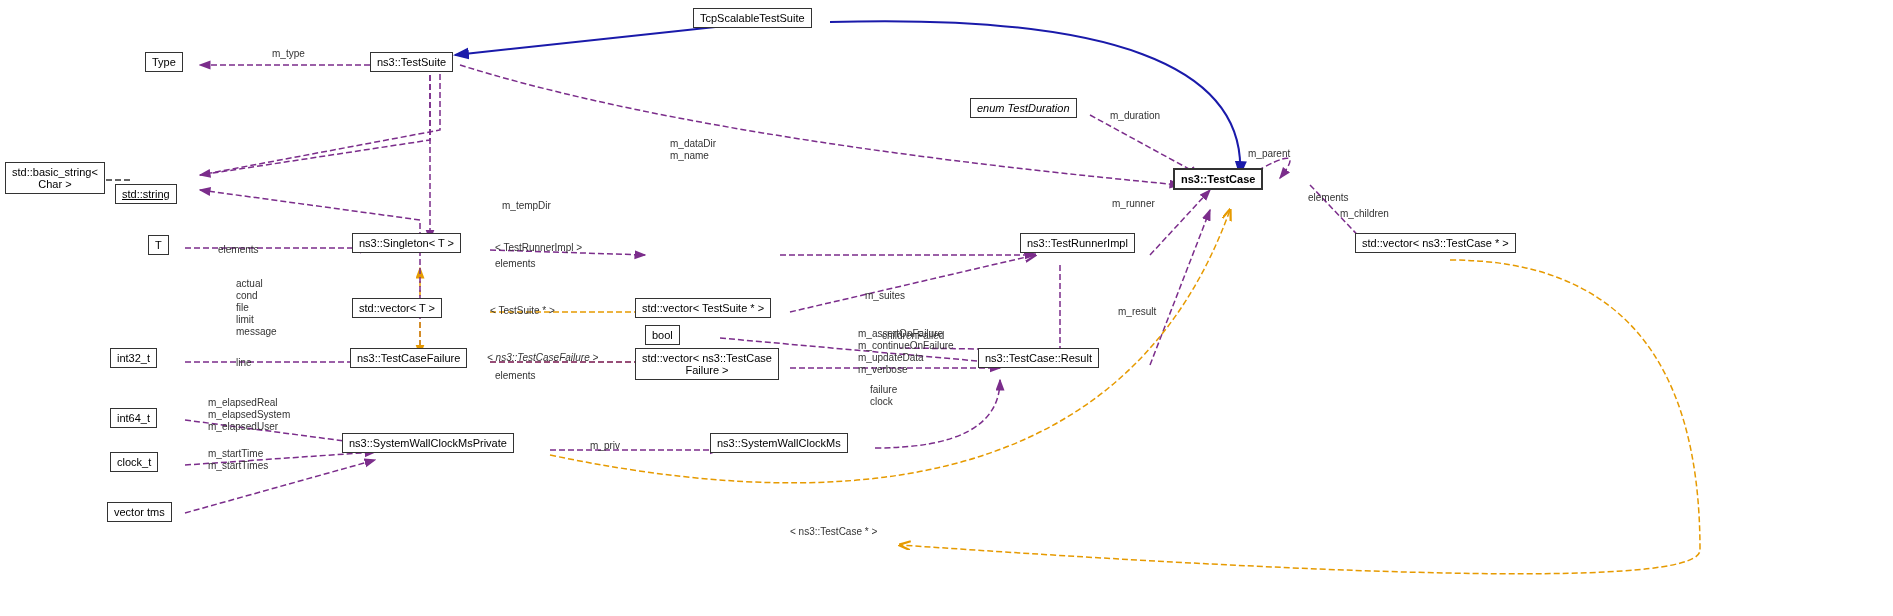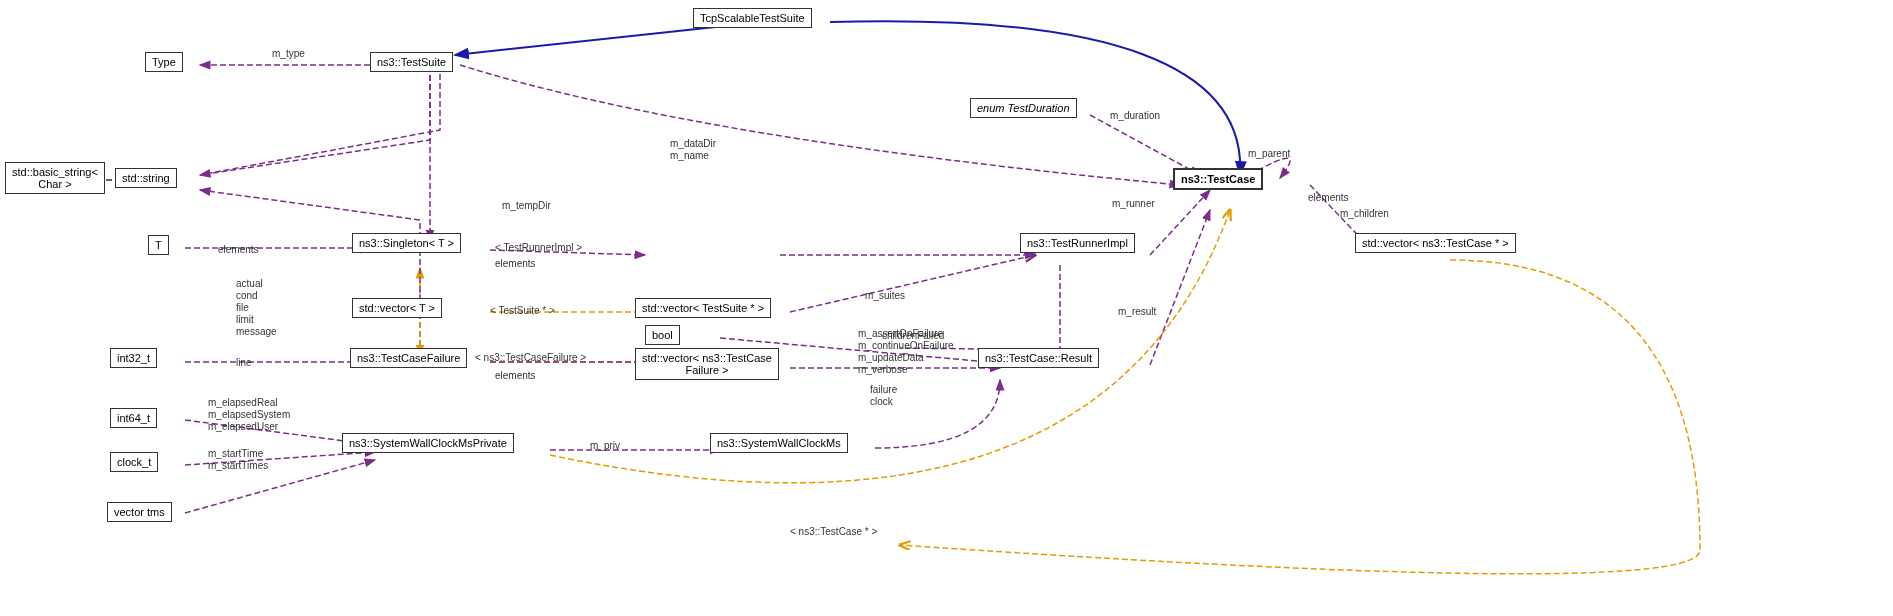--- a/index.html
+++ b/index.html
@@ -147,21 +147,21 @@
   </div>
 
   <div class="node" style="left:145px; top:52px;">
     <span>Type</span>
   </div>
 
   <div class="node" style="left:370px; top:52px;">
     <span>ns3::TestSuite</span>
   </div>
 
-  <div class="node" style="left:115px; top:168px;">
+  <div class="node" style="left:115px; top:184px;text-decoration:underline;">
     <span>std::string</span>
   </div>
 
   <div class="node" style="left:5px; top:162px;">
     <span>std::basic_string&lt;<br>Char &gt;</span>
   </div>
 
   <div class="node" style="left:148px; top:235px;">
     <span>T</span>
   </div>
@@ -241,21 +241,21 @@
   <div class="label" style="left:502px; top:200px;">m_tempDir</div>
   <div class="label" style="left:218px; top:244px;">elements</div>
   <div class="label" style="left:495px; top:242px;">&lt; TestRunnerImpl &gt;</div>
   <div class="label" style="left:495px; top:258px;">elements</div>
   <div class="label" style="left:865px; top:290px;">m_suites</div>
   <div class="label" style="left:1112px; top:198px;">m_runner</div>
   <div class="label" style="left:1248px; top:148px;">m_parent</div>
   <div class="label" style="left:1308px; top:192px;">elements</div>
   <div class="label" style="left:1340px; top:208px;">m_children</div>
   <div class="label" style="left:490px; top:305px;">&lt; TestSuite * &gt;</div>
-  <div class="label" style="left:475px; top:352px;">&lt; ns3::TestCaseFailure &gt;</div>
+  <div class="label" style="left:487px; top:352px;font-style:italic;">&lt; ns3::TestCaseFailure &gt;</div>
   <div class="label" style="left:495px; top:370px;">elements</div>
   <div class="label" style="left:236px; top:357px;">line</div>
   <div class="label" style="left:236px; top:278px;">actual</div>
   <div class="label" style="left:236px; top:290px;">cond</div>
   <div class="label" style="left:236px; top:302px;">file</div>
   <div class="label" style="left:236px; top:314px;">limit</div>
   <div class="label" style="left:236px; top:326px;">message</div>
   <div class="label" style="left:858px; top:328px;">m_assertOnFailure</div>
   <div class="label" style="left:858px; top:340px;">m_continueOnFailure</div>
   <div class="label" style="left:858px; top:352px;">m_updateData</div>

